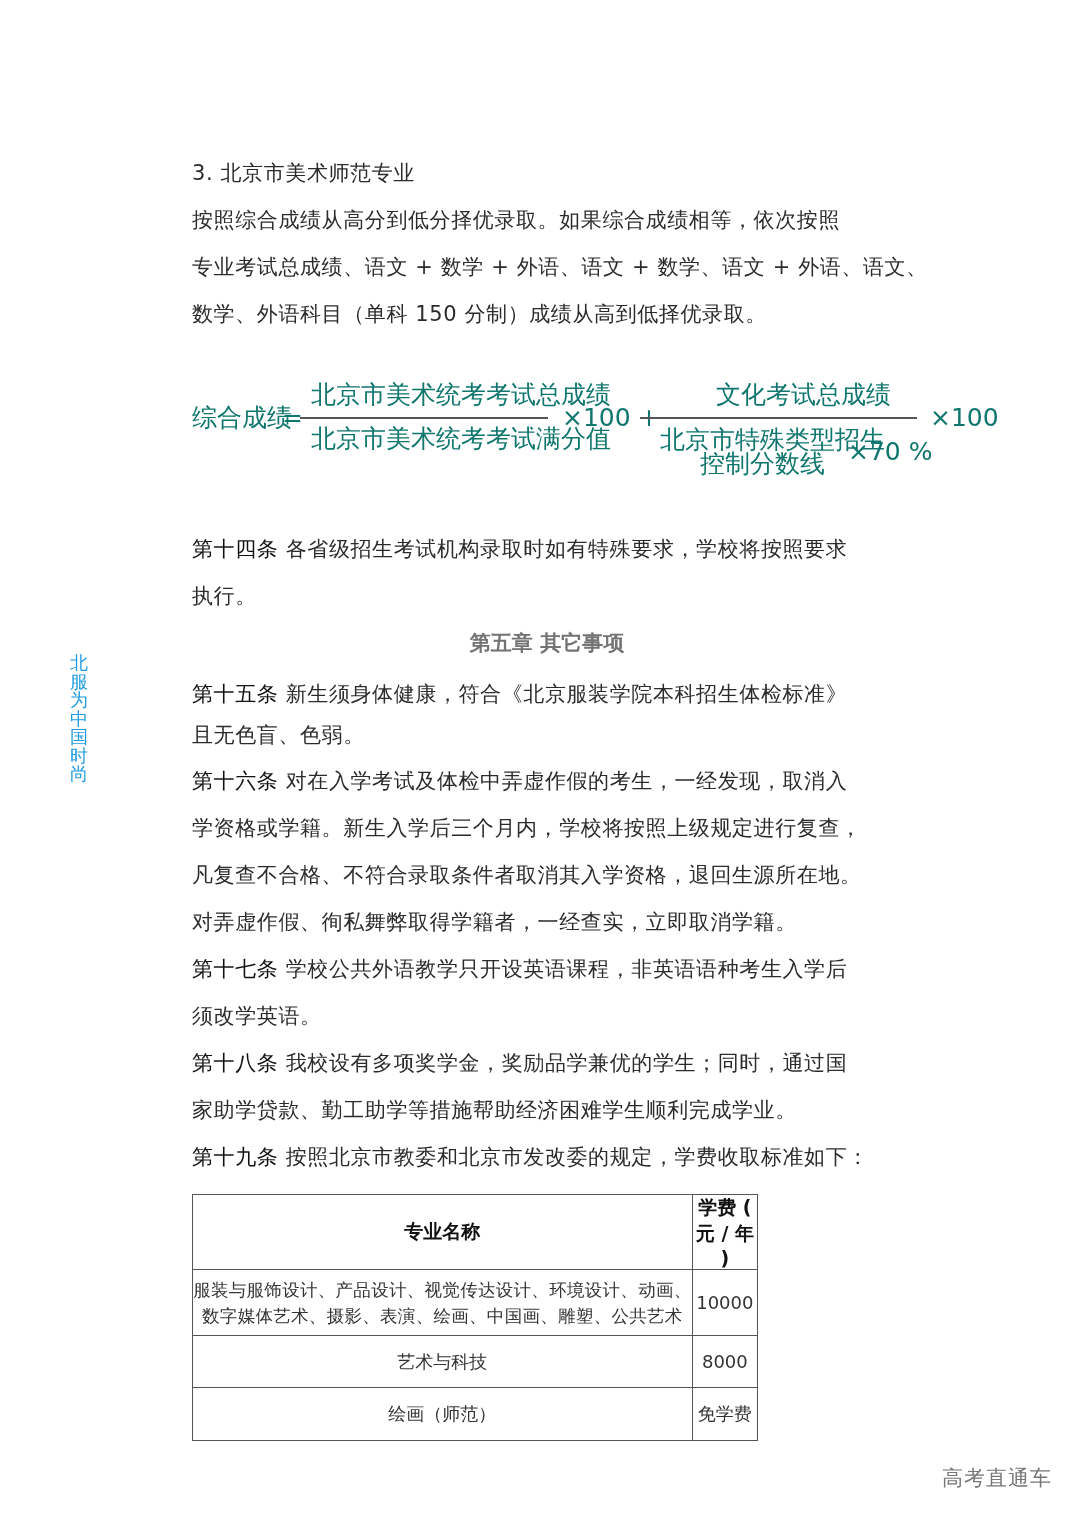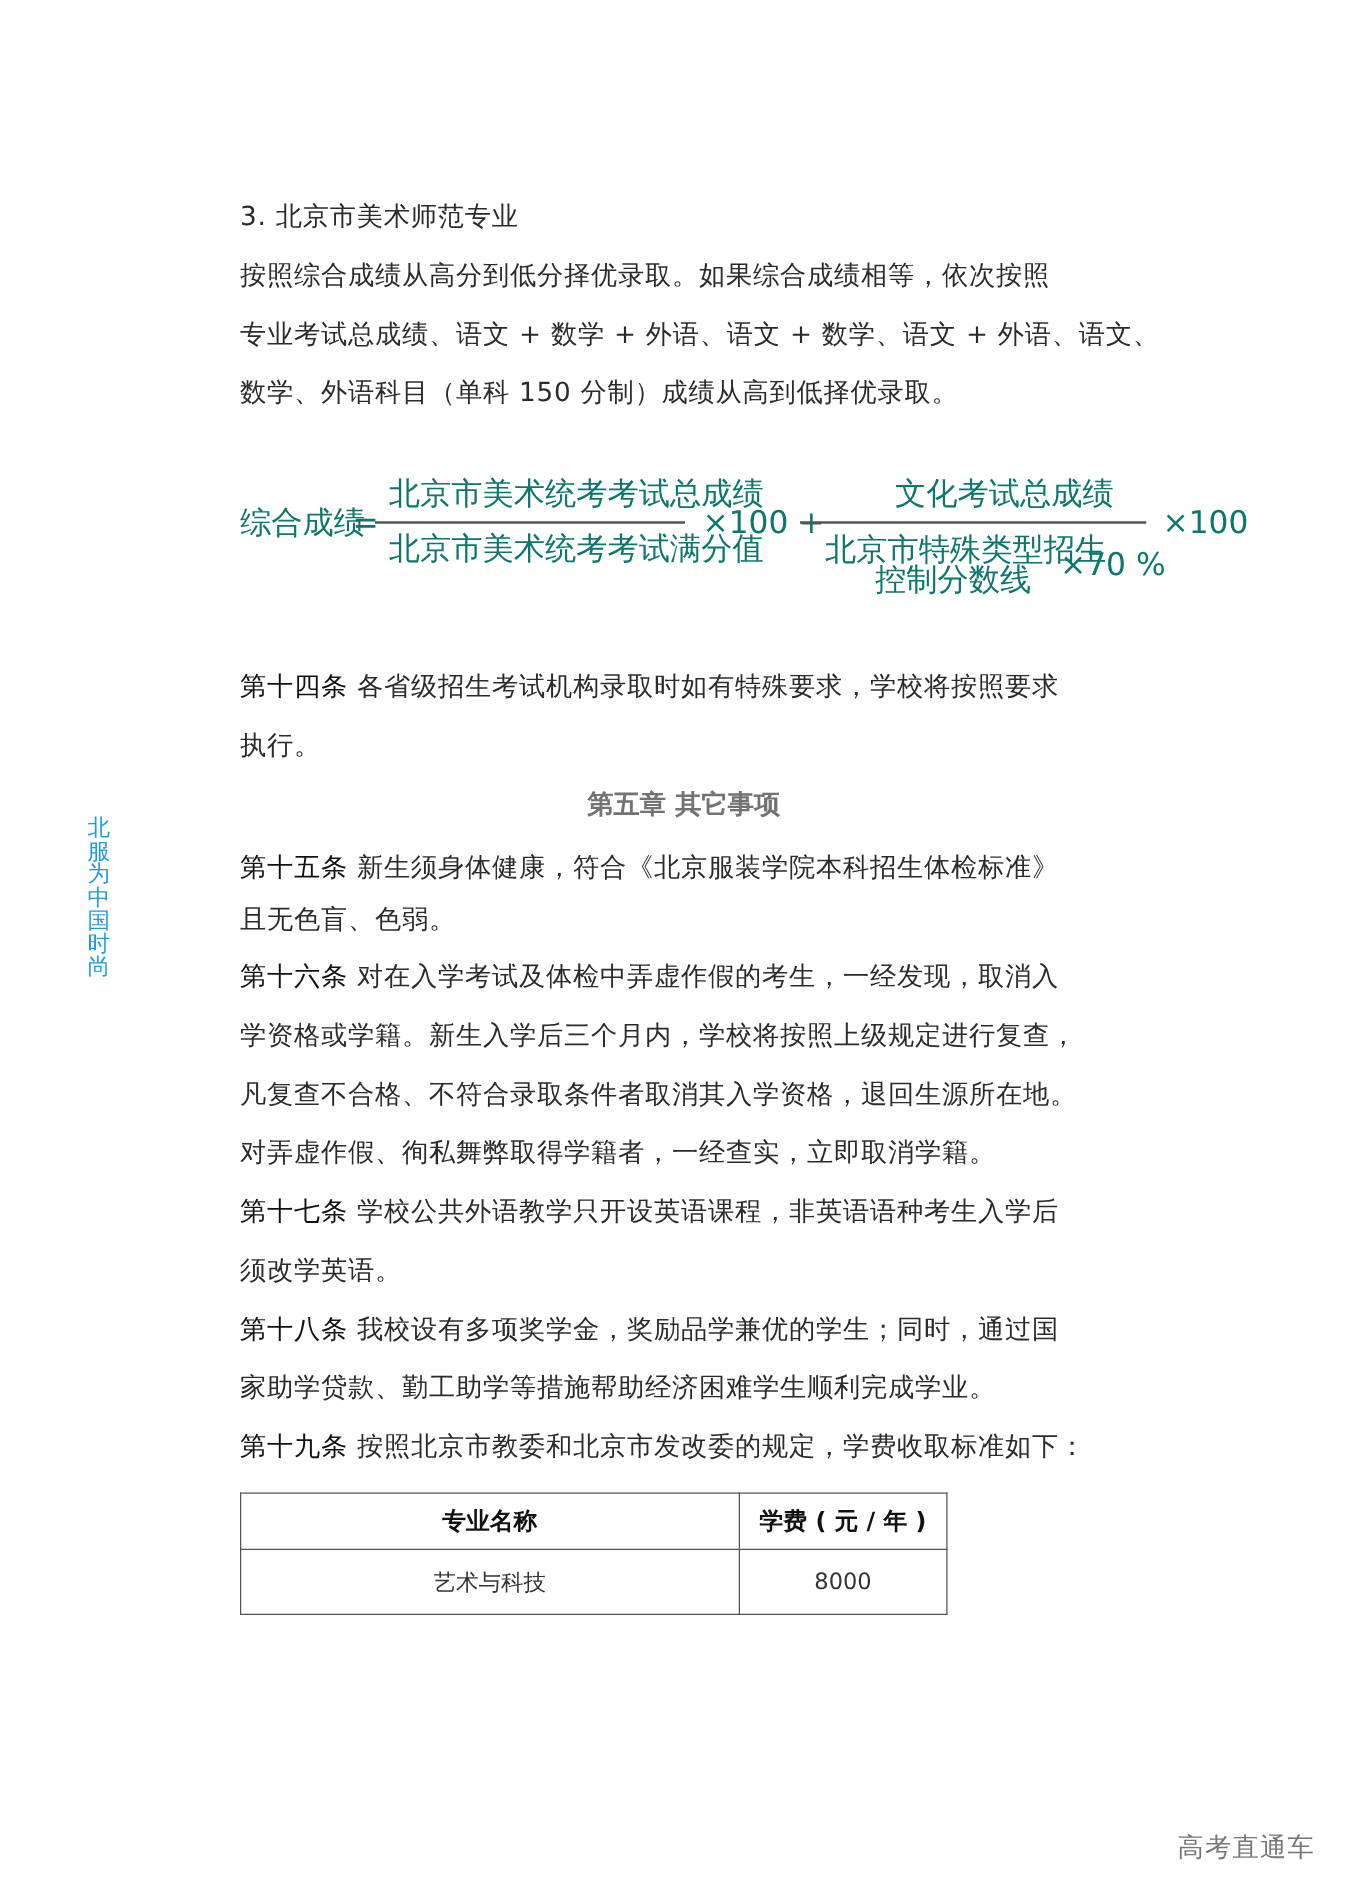--- a/index.html
+++ b/index.html
@@ -91,20 +91,31 @@
 <table class="fee">
   <colgroup>
       <col style="width:506px">
       <col style="width:200px">
     </colgroup>
   <tbody>
       <tr>
     <th>专业名称</th>
     <th>学费 ( 元 / 年 )</th>
   </tr>
+  <tr style="height:66px">
+    <td style="font-size:17.5px;line-height:26px;letter-spacing:0.3px;white-space:nowrap">
+      <div>服装与服饰设计、产品设计、视觉传达设计、环境设计、动画、</div>
+      <div>数字媒体艺术、摄影、表演、绘画、中国画、雕塑、公共艺术</div>
+    </td>
+    <td>10000</td>
+  </tr>
   <tr style="height:52px">
     <td>艺术与科技</td>
     <td>8000</td>
+  </tr>
+  <tr style="height:53px">
+    <td>绘画（师范）</td>
+    <td>免学费</td>
   </tr>
 </tbody>
   </table>
 
 <div class="watermark">高考直通车</div>
 
 </body></html>

